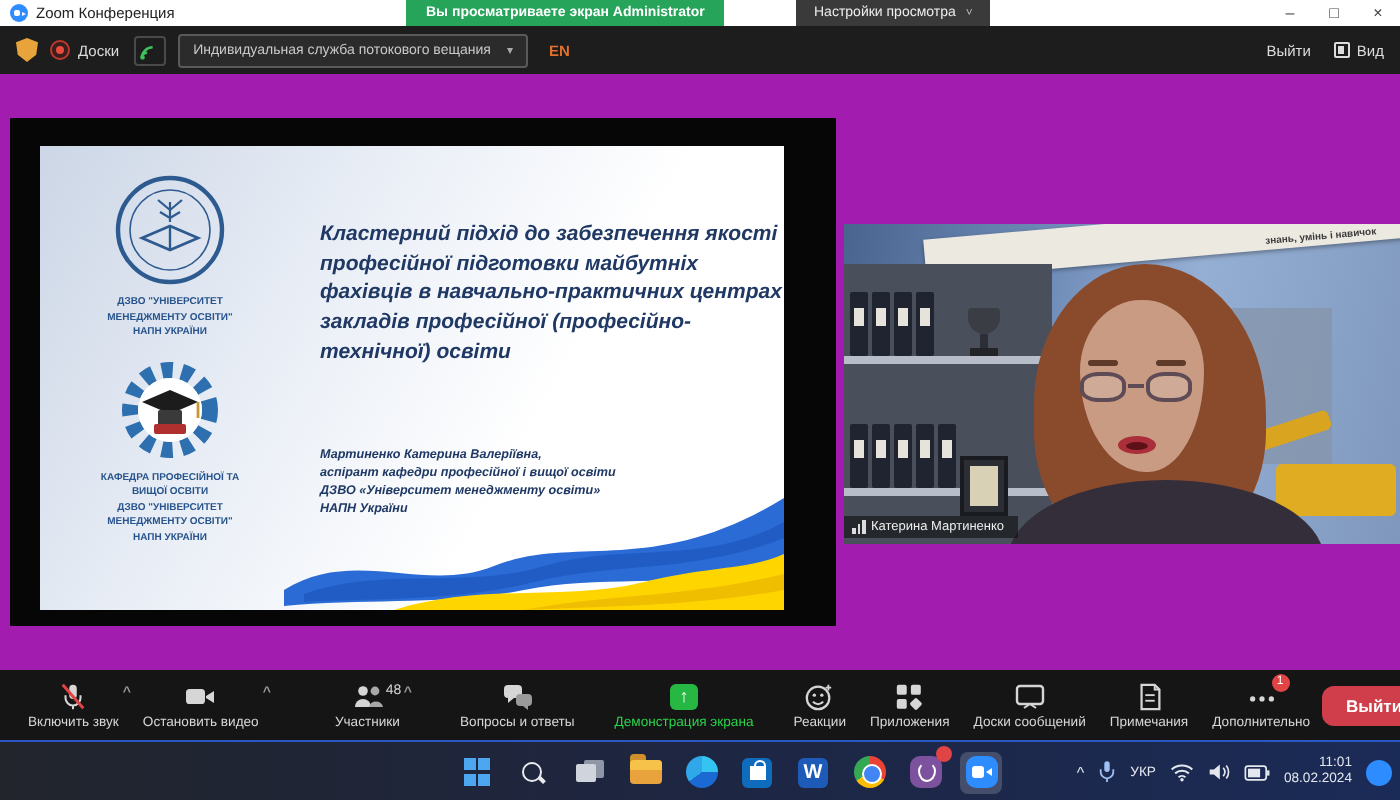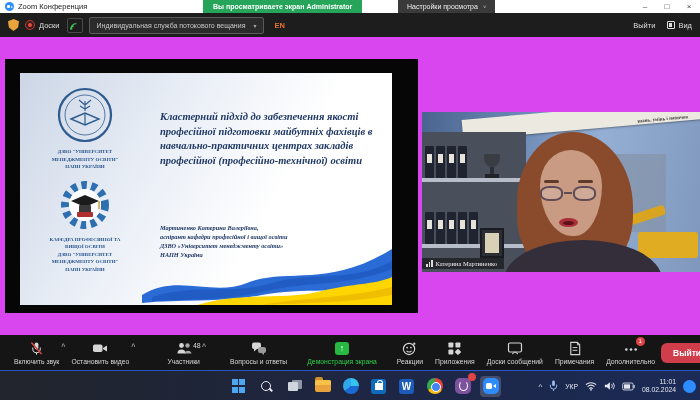--- a/index.html
+++ b/index.html
@@ -41,21 +41,21 @@
     color:#c9c9c9; font-size:7px; display:flex; align-items:center; gap:8px; padding:0 7px; }
   .stream-dropdown .arr { font-size:6px; color:#aaa; }
   .lang-badge { color:#e0702a; font-size:7.5px; font-weight:bold; margin-left:10px; }
   #meetbar .right { margin-left:auto; display:flex; align-items:center; gap:12px; padding-right:8px; }
   .signin { color:#ddd; font-size:7.5px; }
   .view-btn { color:#ddd; font-size:7.5px; display:flex; align-items:center; gap:3px; }
   .view-btn .glyph { width:8px; height:8px; border:1px solid #ddd; border-radius:1px; position:relative; }
   .view-btn .glyph:after { content:""; position:absolute; left:1px; top:1px; width:3px; height:4px; background:#ddd; }
 
   
-  #main { position:absolute; top:37px; left:0; width:700px; height:298px; background:#d946ef;font-family:Liberation Serif, serif; }
+  #main { position:absolute; top:37px; left:0; width:700px; height:298px; background:#a21caf; }
   #share-canvas { position:absolute; left:5px; top:22px; width:413px; height:254px; background:#060606; }
   #slide { position:absolute; left:20px; top:36px; width:372px; height:232px; overflow:hidden;
     background:linear-gradient(120deg,#ccd6e6 0%, #e9eef6 35%, #ffffff 65%, #ffffff 100%); }
   .slide-left { position:absolute; left:0; top:0; width:130px; height:100%; display:flex;
     flex-direction:column; align-items:center; padding-top:14px; }
   .logo-caption { color:#27548c; font-size:5px; font-weight:bold; text-align:center;
     line-height:1.5; white-space:pre-line; margin-top:5px; }
   .slide-title { position:absolute; left:140px; top:37px; width:232px; color:#1f3864;
     font-size:10.5px; font-weight:bold; font-style:italic; line-height:1.4; }
   .slide-author { position:absolute; left:140px; top:150px; width:220px; color:#1f3864;

